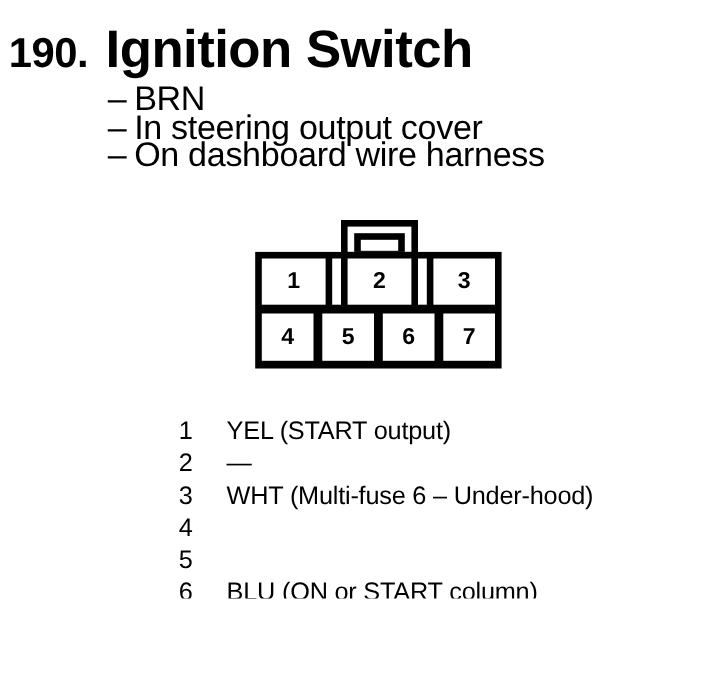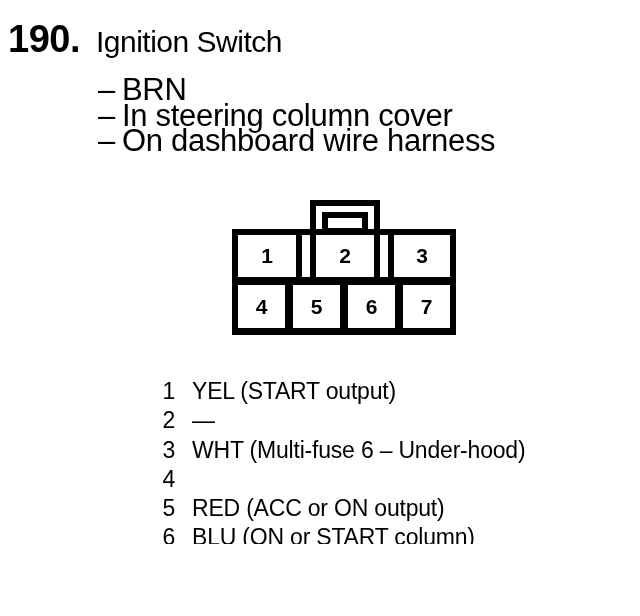--- a/index.html
+++ b/index.html
@@ -19,21 +19,21 @@
     left: 8px;
     top: 18px;
     display: flex;
     align-items: baseline;
     font-size: 38px;
     font-weight: bold;
     letter-spacing: -0.5px;
     white-space: nowrap;
   }
   .title-num { margin-right: 16px; }
-  .title-text { margin: 0; font-size: 30px; font-weight: normal; letter-spacing: -0.5px; }
+  .title-text { margin: 0; font-size: 48px; font-weight: bold; letter-spacing: -0.5px; }
 
   
   .notes {
     position: absolute;
     left: 98px;
     top: 77px;
     margin: 0;
     padding: 0;
     list-style: none;
     font-size: 31px;
@@ -77,35 +77,35 @@
     position: absolute;
     left: 160px;
     top: 377px;
     font-size: 23px;
     line-height: 29.3px;
     letter-spacing: -0.2px;
     white-space: nowrap;
   }
   .pin-row { display: flex; }
   .pin-num { width: 15px; text-align: right; flex: 0 0 auto; }
-  .pin-desc { margin-left: 17px; }
+  .pin-desc { margin-left: 31px; }
 </style>
 </head>
 <body>
 
 <div class="page">
 
   <header class="title-row">
     <span class="title-num">190.</span>
     <h1 class="title-text">Ignition Switch</h1>
   </header>
 
   <ul class="notes">
     <li class="note"><span class="note-dash">–</span><span>BRN</span></li>
-    <li class="note"><span class="note-dash">–</span><span>In steering column cover</span></li>
+    <li class="note"><span class="note-dash">–</span><span>In steering output cover</span></li>
     <li class="note"><span class="note-dash">–</span><span>On dashboard wire harness</span></li>
   </ul>
 
   <div class="connector">
     <div class="tab-outer blk"></div>
     <div class="tab-inner wht"></div>
     <div class="latch-outer blk"></div>
     <div class="latch-inner wht"></div>
     <div class="conn-body blk"></div>
 
@@ -132,21 +132,20 @@
     </div>
     <div class="pin-row">
       <span class="pin-num">3</span>
       <span class="pin-desc">WHT (Multi-fuse 6 – Under-hood)</span>
     </div>
     <div class="pin-row">
       <span class="pin-num">4</span>
     </div>
     <div class="pin-row">
       <span class="pin-num">5</span>
-      <span class="pin-desc">RED (ACC or ON output)</span>
     </div>
     <div class="pin-row">
       <span class="pin-num">6</span>
       <span class="pin-desc">BLU (ON or START column)</span>
     </div>
     <div class="pin-row">
       <span class="pin-num">7</span>
       <span class="pin-desc">—</span>
     </div>
   </div>

